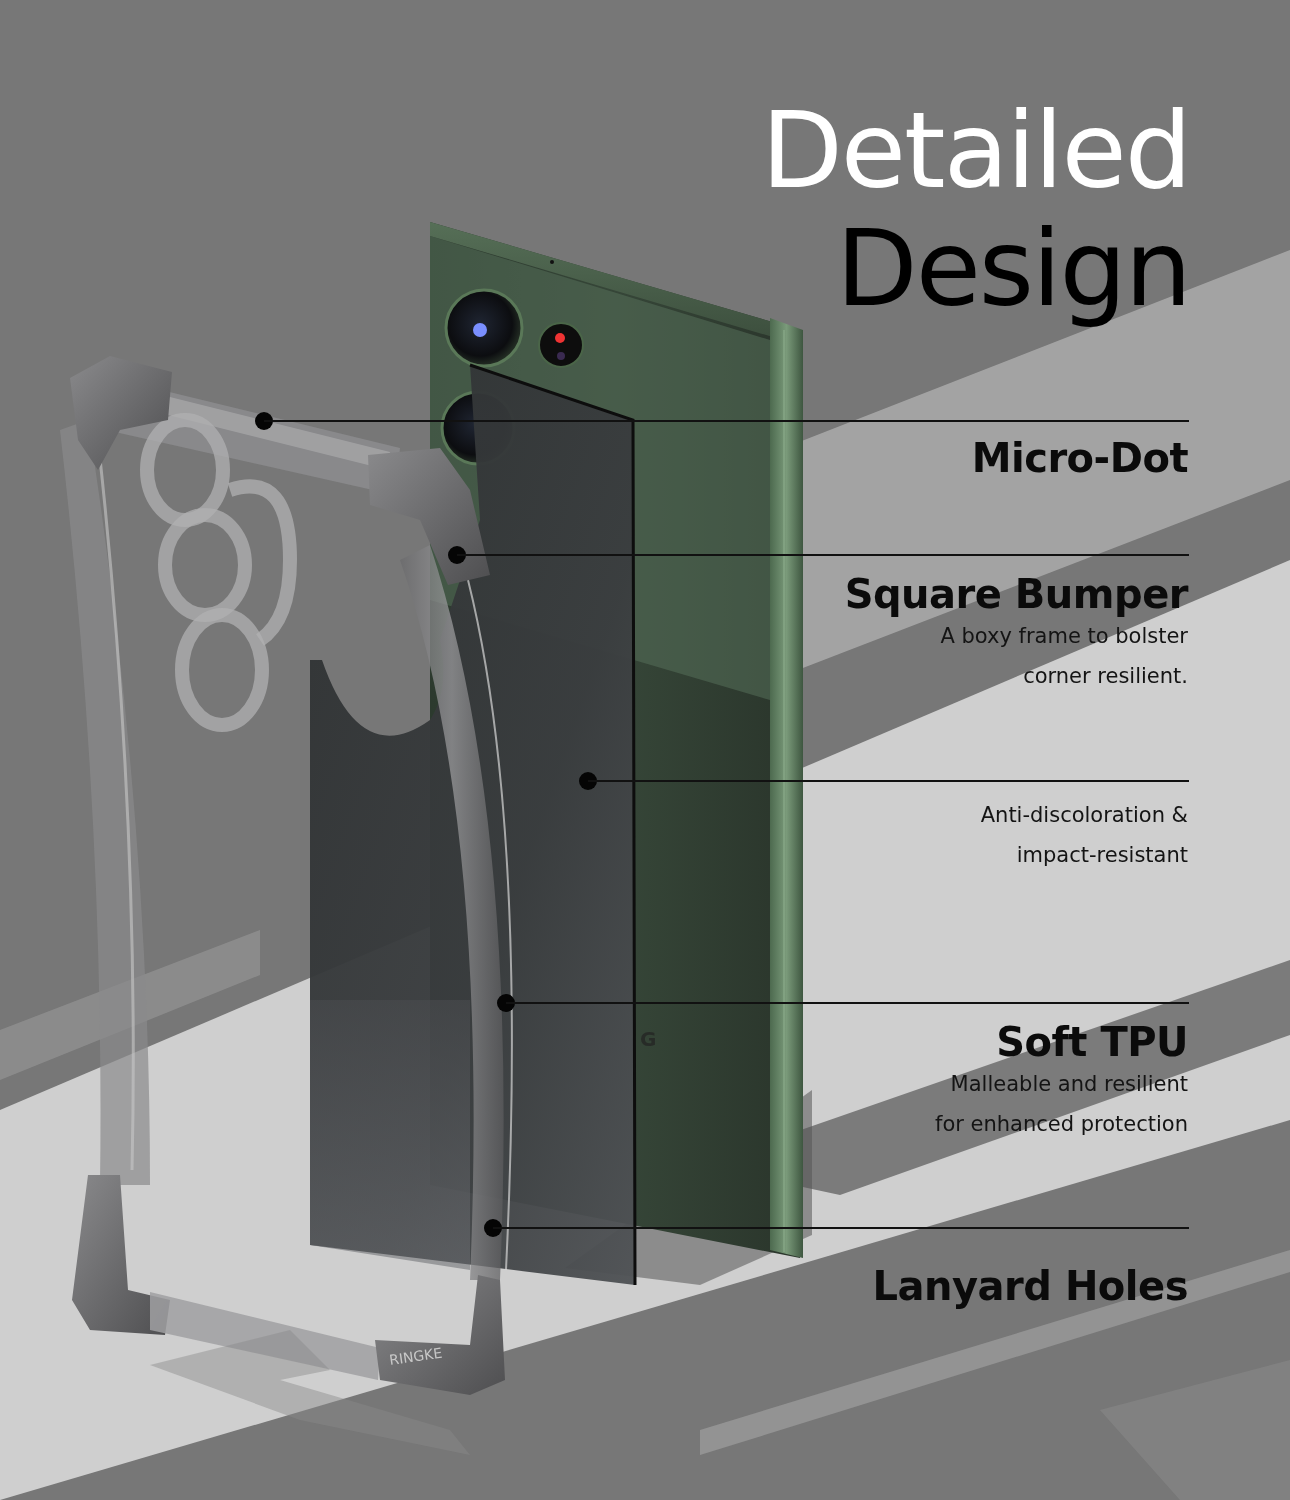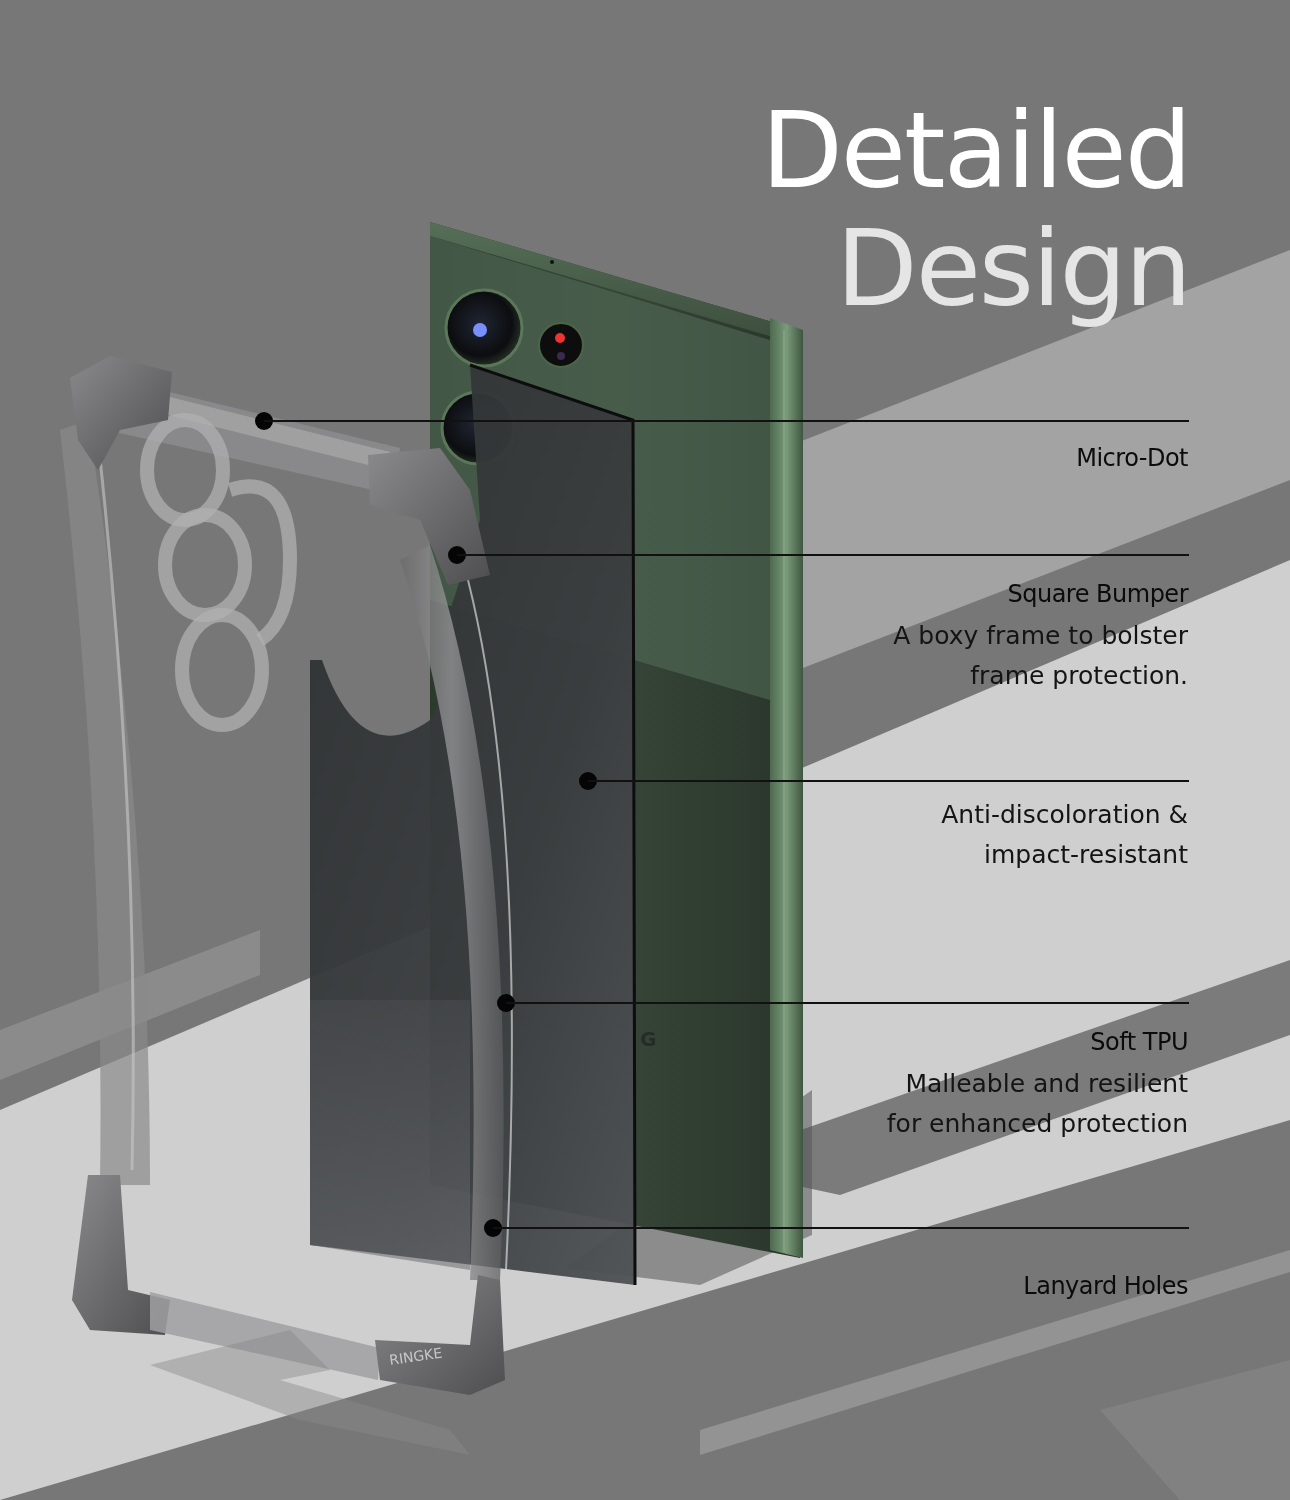--- a/index.html
+++ b/index.html
@@ -1,26 +1,26 @@
 <!DOCTYPE html>
 <html><head>
   <meta charset="utf-8">
   <style>
     html, body { margin: 0; padding: 0; }
     body { width: 1290px; height: 1500px; overflow: hidden; background: #7a7a7a; font-family: "Liberation Sans", sans-serif; }
     .stage { position: relative; width: 1290px; height: 1500px; overflow: hidden; background: #777; }
     .bg-svg { position: absolute; left: 0; top: 0; width: 1290px; height: 1500px; }
     .headline { position: absolute; right: 100px; top: 92px; text-align: right; font-family: "DejaVu Sans", sans-serif; font-weight: normal; font-size: 106px; line-height: 118px; letter-spacing: -2px; }
     .headline .l1 { color: #ffffff; display: block; }
-    .headline .l2 { color: #e5e5e5; display: block; }
+    .headline .l2 { color: #000000; display: block; }
     .callout-line { position: absolute; height: 2px; background: #111; }
     .callout-dot { position: absolute; width: 18px; height: 18px; border-radius: 50%; background: #050505; transform: translate(-9px, -9px); }
     .feature { position: absolute; right: 102px; text-align: right; color: #0b0b0b; }
-    .feature .title { font-family: "DejaVu Sans", sans-serif; font-weight: normal; font-size: 24px; line-height: 44px; letter-spacing: -0.5px; display: block; }
-    .feature .desc { font-family: "DejaVu Sans", sans-serif; font-size: 25px; line-height: 40px; color: #141414; display: block; }
+    .feature .title { font-family: "DejaVu Sans", sans-serif; font-weight: bold; font-size: 40px; line-height: 44px; letter-spacing: -0.5px; display: block; }
+    .feature .desc { font-family: "DejaVu Sans", sans-serif; font-size: 21px; line-height: 40px; color: #141414; display: block; }
   </style>
 </head>
 <body>
 
 <div class="stage">
 
   <svg class="bg-svg" viewBox="0 0 1290 1500">
     <defs>
       <linearGradient id="phoneBody" x1="0" y1="0" x2="1" y2="0">
         <stop offset="0" stop-color="#2c3a2e"></stop>
@@ -134,21 +134,21 @@
   <div class="callout-line" style="left:264px; top:420px; width:925px;"></div>
   <div class="feature" style="top:436px;">
     <span class="title">Micro-Dot</span>
   </div>
 
   <div class="callout-dot" style="left:457px; top:555px;"></div>
   <div class="callout-line" style="left:457px; top:554px; width:732px;"></div>
   <div class="feature" style="top:572px;">
     <span class="title">Square Bumper</span>
     <span class="desc">A boxy frame to bolster</span>
-    <span class="desc">frame protection.</span>
+    <span class="desc">corner resilient.</span>
   </div>
 
   <div class="callout-dot" style="left:588px; top:781px;"></div>
   <div class="callout-line" style="left:588px; top:780px; width:601px;"></div>
   <div class="feature" style="top:795px;">
     <span class="desc">Anti-discoloration &amp;</span>
     <span class="desc">impact-resistant</span>
   </div>
 
   <div class="callout-dot" style="left:506px; top:1003px;"></div>

